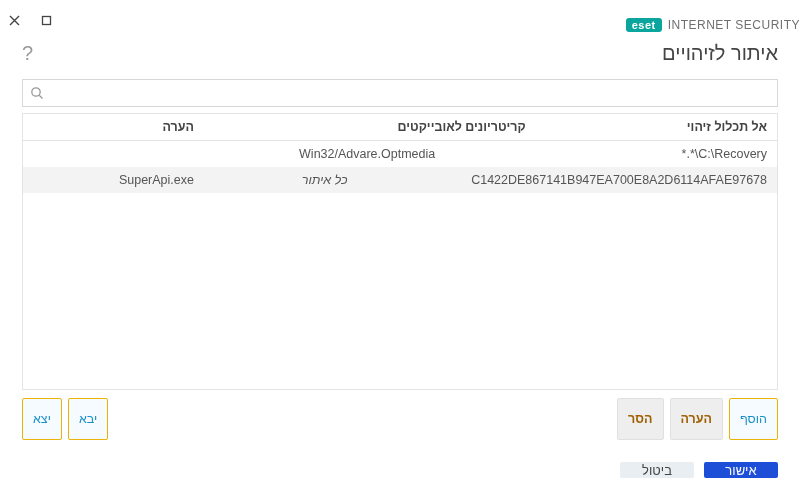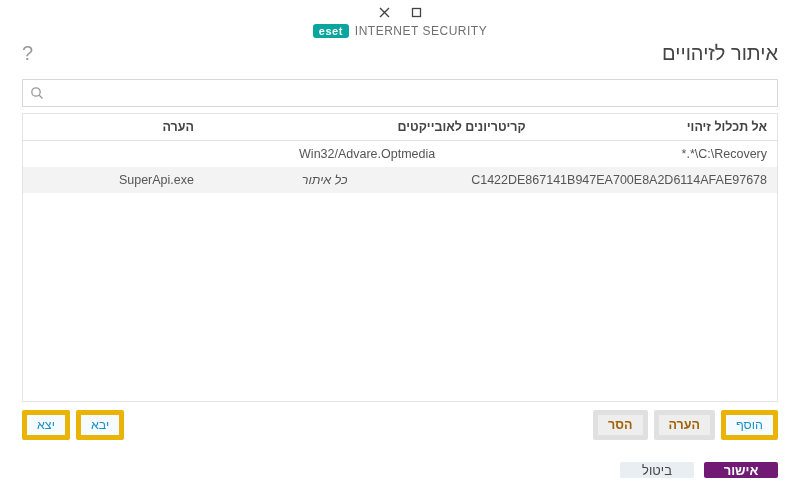--- a/index.html
+++ b/index.html
@@ -10,24 +10,23 @@
     background: #fff;
     width: 800px;
     height: 500px;
     overflow: hidden;
     display: flex;
     flex-direction: column;
   }
   .titlebar {
     height: 32px;
     display: flex;
-    align-items: center;
+    align-items: flex-end;
     justify-content: space-between;
-    padding: 0 21px;
-    flex-direction: column;
+    padding: 0 0;
   }
   .window-controls { display: flex; gap: 4px; }
   .win-btn {
     width: 28px; height: 24px;
     display: flex; align-items: center; justify-content: center;
     cursor: pointer;
     color: #444;
   }
   .brand { display: flex; align-items: center; gap: 6px; color: #6f6f6f; font-size: 12px; letter-spacing: 0.5px;}
   .brand-badge {
@@ -95,45 +94,45 @@
   .trow:nth-child(even) { background: #f3f3f3; }
   .ltr { direction: ltr; text-align: right; unicode-bidi: plaintext; }
   .italic { font-style: italic; text-align: center; }
   .toolbar {
     display: flex; justify-content: space-between; align-items: center;
     padding: 8px 0 0 0;
     direction: rtl;
   }
   .tb-group { display: flex; gap: 6px; }
   .tb-btn {
-    border: 5px solid #eab308;
+    border: 1px solid #eab308;
     background: #f5fbfe;
     color: #1a90c7;
-    padding: 3px 10px;
+    padding: 13px 10px;
     font-size: 12.5px;
     cursor: pointer;
     border-radius: 2px;
     direction: rtl;
   }
   .tb-btn[disabled] {
     background: #eeeeee; color: #a16207; border-color: #e0e0e0; cursor: default; font-weight: bold;
   }
   .tb-btn.primary-link { font-weight: 400; }
   .footer {
     display: flex; gap: 10px;
     padding: 22px;
     direction: rtl;
   }
   .btn {
     min-width: 74px; height: 16px;
     border: none; border-radius: 2px; cursor: pointer;
     font-size: 13px;
     padding: 0 16px;
   }
-  .btn-primary { background: #701a75; color: #fff; font-weight: bold; }
+  .btn-primary { background: #1d4ed8; color: #fff; }
   .btn-secondary { background: #e9eef2; color: #444; }
   svg { display: block; }
 </style>
 </head>
 <body>
 
 <div class="titlebar">
   <div class="window-controls">
     <div class="win-btn">
       <svg width="11" height="11" viewBox="0 0 11 11">

